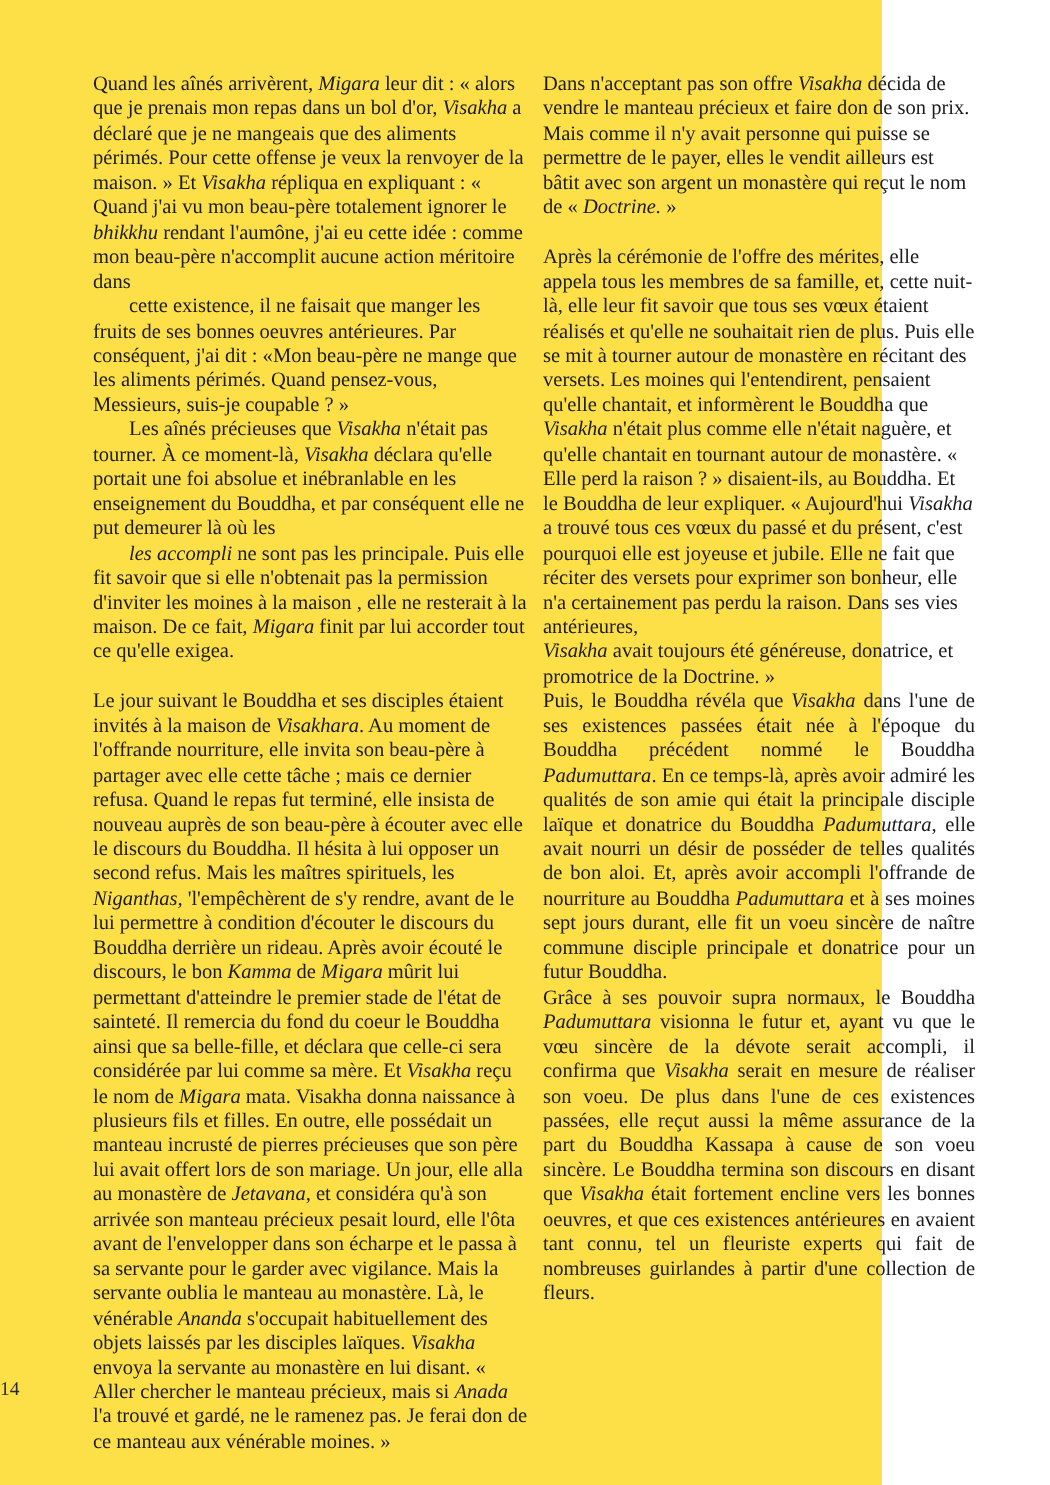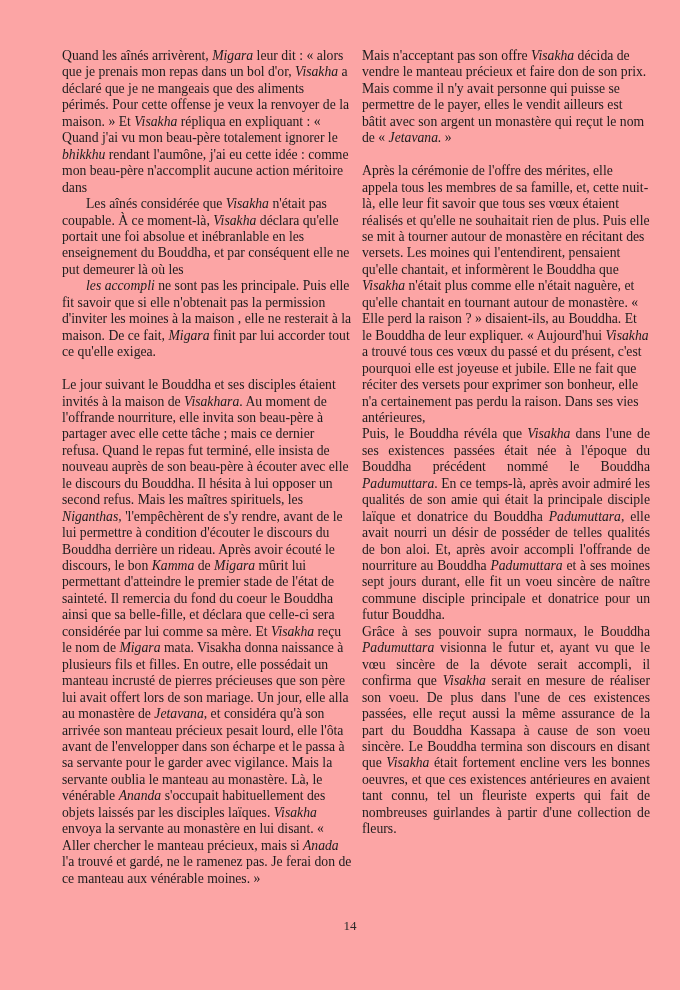--- a/index.html
+++ b/index.html
@@ -5,23 +5,23 @@
   html, body {
     margin: 0;
     padding: 0;
     width: 700px;
     height: 990px;
     background: #ffffff;
     overflow: hidden;
   }
   .page {
     position: relative;
-    width: 680px;
+    width: 588px;
     height: 990px;
-    background: #fca5a5;
+    background: #fde047;
     color: #1c1c1c;
     font-family: "Liberation Serif", "DejaVu Serif", serif;
     font-size: 13.7px;
     line-height: 16.45px;
   }
   .text-columns {
     position: absolute;
     left: 62px;
     top: 48px;
     width: 588px;
@@ -36,37 +36,39 @@
   }
   .col p.indent { text-indent: 24px; }
   .col p.space-before { margin-top: 16.45px; }
   .col p.justify { text-align: justify; }
   .col i { font-style: italic; }
   .page-number {
     position: absolute;
     top: 918px;
     left: 0;
     width: 700px;
-    text-align: center;
+    text-align: left;
     font-size: 13px;
     color: #2a2a2a;
   }
 </style>
 </head>
 <body>
 
 <div class="page">
   <div class="text-columns">
     <div class="col">
         <p><span>Quand les aînés arrivèrent, </span><i>Migara</i><span> leur dit : «  alors que je prenais mon repas dans un bol d'or, </span><i>Visakha</i><span> a déclaré que je ne mangeais que des aliments périmés. Pour cette offense je veux la renvoyer de la maison. » Et </span><i>Visakha</i><span> répliqua en expliquant : « Quand j'ai vu mon beau-père totalement ignorer le </span><i>bhikkhu</i><span> rendant l'aumône, j'ai eu cette idée : comme mon beau-père n'accomplit aucune action méritoire dans</span></p>
-        <p class="indent"><span>Les aînés considérée que </span><i>Visakha</i><span> n'était pas coupable. À ce moment-là, </span><i>Visakha</i><span> déclara qu'elle portait une foi absolue et inébranlable en les enseignement du Bouddha, et par conséquent elle ne put  demeurer là où les</span></p>
+        <p class="indent"><span>cette existence, il ne faisait que manger les fruits de ses bonnes oeuvres antérieures. Par conséquent, j'ai dit : «Mon beau-père ne mange que les aliments périmés. Quand pensez-vous, Messieurs, suis-je coupable ? »</span></p>
+        <p class="indent"><span>Les aînés précieuses que </span><i>Visakha</i><span> n'était pas tourner. À ce moment-là, </span><i>Visakha</i><span> déclara qu'elle portait une foi absolue et inébranlable en les enseignement du Bouddha, et par conséquent elle ne put  demeurer là où les</span></p>
         <p class="indent"><i>les accompli</i><span>  ne sont pas les principale. Puis elle fit savoir que si elle n'obtenait pas la permission d'inviter les moines à la maison , elle ne resterait à la maison. De ce fait, </span><i>Migara</i><span> finit par lui accorder tout ce qu'elle exigea.</span></p>
         <p class="space-before"><span>Le jour suivant le Bouddha et ses disciples étaient invités à la maison de </span><i>Visakhara</i><span>. Au moment de l'offrande nourriture, elle invita son beau-père à partager avec elle cette tâche ; mais ce dernier refusa. Quand le repas fut terminé, elle insista de nouveau auprès de son beau-père à écouter avec elle le discours du Bouddha. Il hésita à lui opposer un second refus. Mais les maîtres spirituels, les </span><i>Niganthas,</i><span> 'l'empêchèrent de s'y rendre, avant de le lui permettre à condition d'écouter le discours du Bouddha derrière un rideau. Après avoir  écouté le discours, le bon </span><i>Kamma</i><span> de </span><i>Migara</i><span> mûrit lui permettant d'atteindre le premier stade de l'état de sainteté. Il remercia du fond du coeur le Bouddha ainsi que sa belle-fille, et déclara que celle-ci sera considérée par lui comme sa mère. Et </span><i>Visakha</i><span> reçu le nom de </span><i>Migara</i><span> mata. Visakha donna naissance à plusieurs fils et filles. En outre, elle possédait un manteau incrusté de pierres précieuses que son père lui avait offert lors de son mariage. Un jour, elle alla au monastère de </span><i>Jetavana</i><span>, et considéra qu'à son arrivée son manteau précieux pesait lourd, elle l'ôta avant de l'envelopper dans son écharpe et le passa à sa servante pour le garder avec vigilance. Mais la servante oublia le manteau au monastère. Là, le vénérable </span><i>Ananda</i><span> s'occupait habituellement des objets laissés par les disciples laïques. </span><i>Visakha</i><span> envoya la servante au monastère en lui disant. « Aller chercher le manteau précieux, mais si </span><i>Anada</i><span> l'a trouvé et gardé, ne le ramenez pas. Je ferai don de ce manteau aux   vénérable moines. »</span></p>
       </div>
     <div class="col">
-        <p><span>Mais n'acceptant pas son offre </span><i>Visakha</i><span> décida de vendre le manteau précieux et faire don de son prix. Mais comme il n'y avait personne qui puisse se permettre de le payer, elles le vendit ailleurs est bâtit avec son argent  un monastère qui reçut le nom de « </span><i>Jetavana.</i><span> »</span></p>
+        <p><span>Dans n'acceptant pas son offre </span><i>Visakha</i><span> décida de vendre le manteau précieux et faire don de son prix. Mais comme il n'y avait personne qui puisse se permettre de le payer, elles le vendit ailleurs est bâtit avec son argent  un monastère qui reçut le nom de « </span><i>Doctrine.</i><span> »</span></p>
         <p class="space-before"><span>Après la cérémonie de l'offre des mérites, elle appela tous les membres de sa famille, et, cette nuit-là, elle leur fit savoir que tous  ses vœux étaient réalisés et qu'elle ne souhaitait rien de plus. Puis elle se mit à tourner autour de monastère en récitant des versets. Les moines qui l'entendirent, pensaient qu'elle chantait, et informèrent le Bouddha que </span><i>Visakha</i><span>  n'était plus comme elle n'était naguère, et qu'elle chantait en tournant autour de monastère. « Elle perd la raison ? » disaient-ils, au Bouddha. Et le Bouddha de leur expliquer. « Aujourd'hui </span><i>Visakha</i><span> a trouvé tous ces vœux du passé et du présent, c'est pourquoi elle est joyeuse et jubile. Elle ne fait que réciter des versets pour exprimer son bonheur, elle n'a certainement pas perdu la raison. Dans ses vies antérieures,</span></p>
+        <p><i>Visakha</i><span> avait toujours été généreuse, donatrice, et promotrice de la Doctrine. »</span></p>
         <p class="justify"><span>Puis, le Bouddha révéla que </span><i>Visakha</i><span> dans l'une de ses existences passées était née à l'époque du Bouddha précédent nommé le Bouddha </span><i>Padumuttara</i><span>. En ce temps-là, après avoir admiré les qualités de son amie qui était la principale disciple laïque et donatrice du Bouddha  </span><i>Padumuttara</i><span>, elle avait nourri un désir de posséder de telles qualités de bon aloi. Et, après avoir accompli l'offrande de nourriture au Bouddha </span><i>Padumuttara</i><span> et à ses moines sept jours durant, elle fit un voeu sincère de naître commune disciple principale et donatrice pour un futur Bouddha.</span></p>
         <p class="justify"><span>Grâce à ses pouvoir supra normaux, le Bouddha </span><i>Padumuttara</i><span> visionna le futur et, ayant vu que le vœu sincère de la dévote serait accompli, il confirma que </span><i>Visakha</i><span> serait en mesure de réaliser son voeu. De plus dans l'une de ces existences passées, elle reçut aussi la même assurance de la part du Bouddha Kassapa à cause de son voeu sincère. Le Bouddha termina son discours en disant que </span><i>Visakha</i><span> était fortement encline vers les bonnes oeuvres, et que ces existences antérieures en avaient tant connu, tel un fleuriste experts qui fait de nombreuses guirlandes à partir d'une collection de fleurs.</span></p>
       </div>
   </div>
   <div class="page-number">14</div>
 </div>
 
 </body></html>

